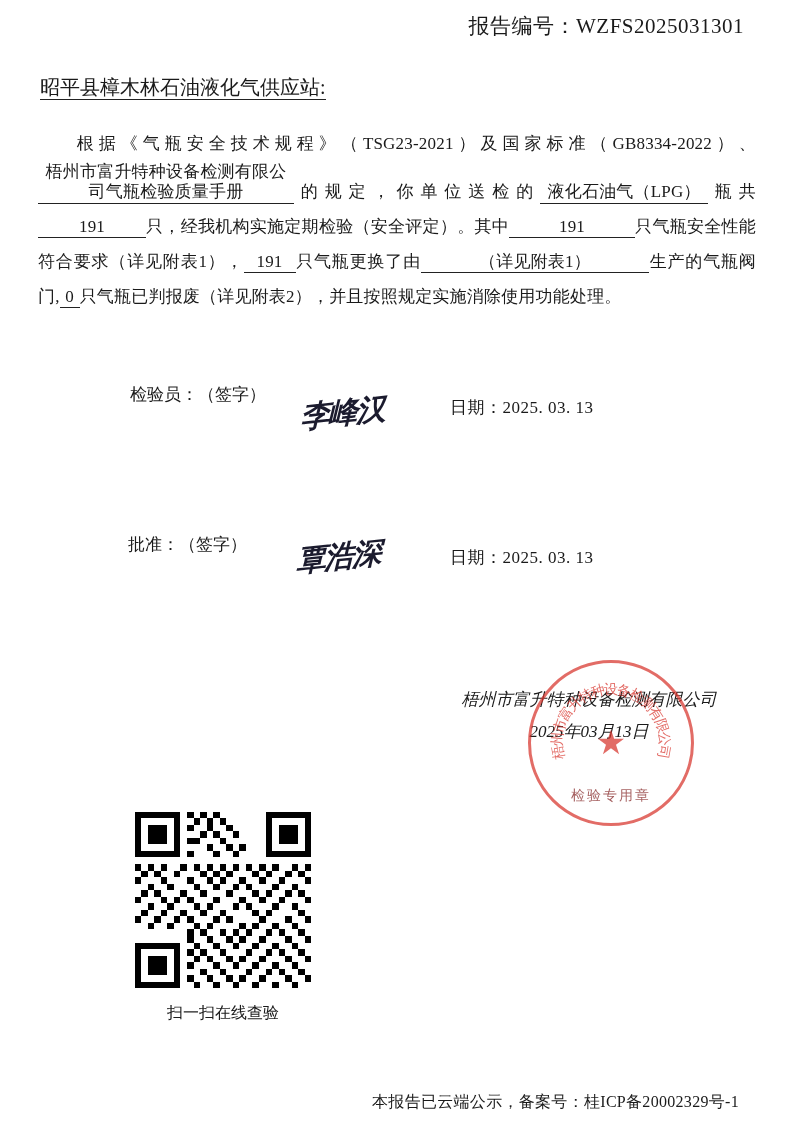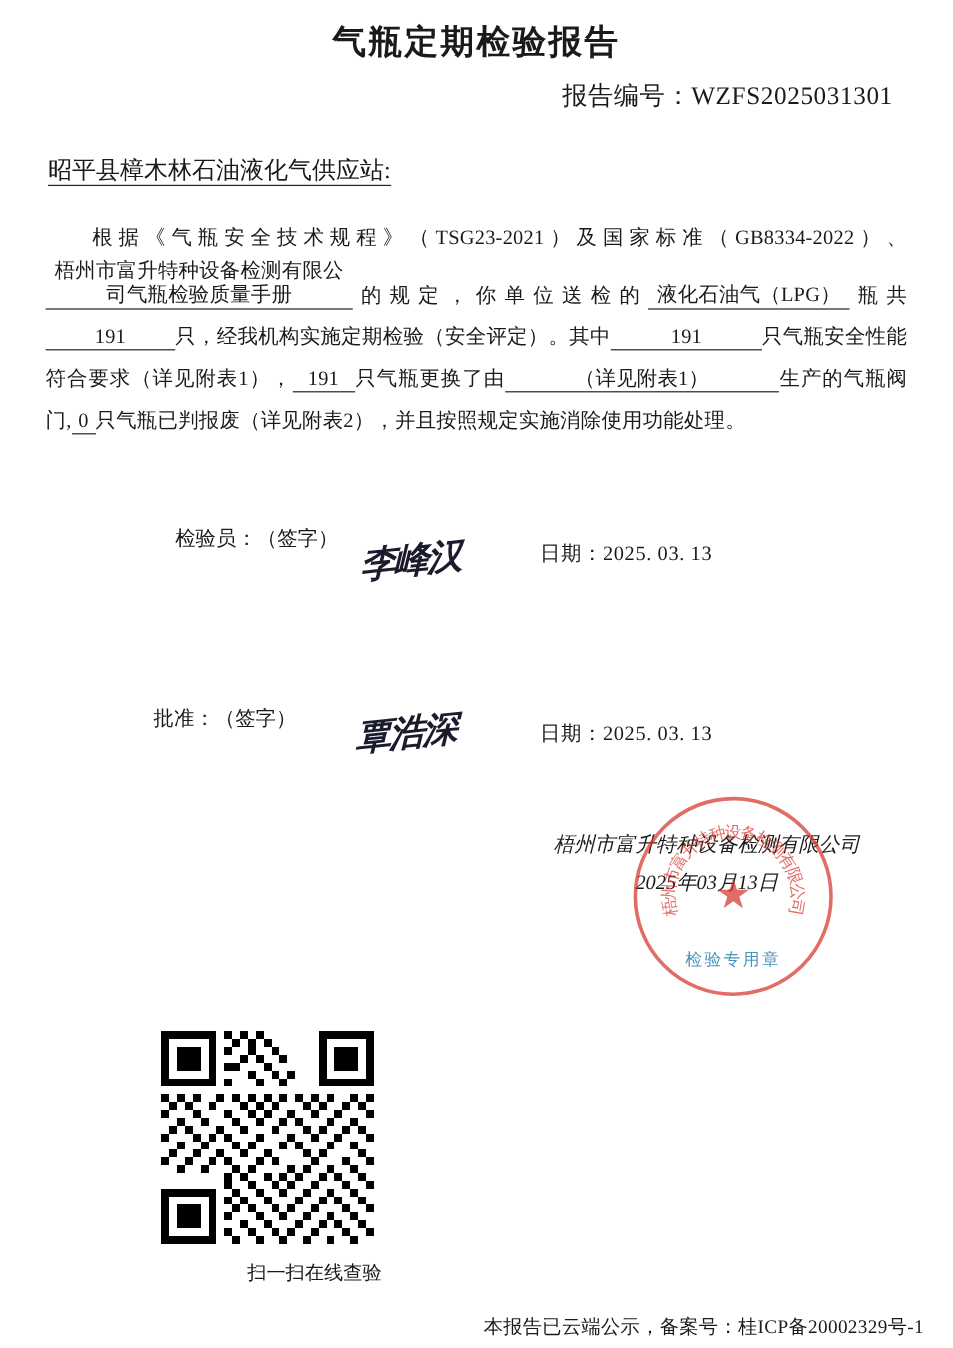--- a/index.html
+++ b/index.html
@@ -79,21 +79,21 @@
   }
   .sign-block2 {
     margin-top: 40px;
     position: relative;
     height: 120px;
   }
   .sign-label {
     position: absolute;
     font-size: 17px;
   }
-  .sign-inspector-label { left: 108px; top: 12px; }
+  .sign-inspector-label { left: 92px; top: 12px; }
   .sign-approver-label { left: 90px; top: 12px; }
   .sign-date { position: absolute; left: 412px; top: 25px; font-size: 17px; letter-spacing: 0.5px;}
   .signature {
     position: absolute;
     font-family: "DejaVu Serif", serif;
     font-style: italic;
     font-size: 30px;
     color: #1b1b2e;
     transform: rotate(-6deg) skewX(-6deg);
     letter-spacing: -2px;
@@ -131,21 +131,21 @@
     color: #d8342c;
     font-size: 34px;
     line-height: 1;
   }
   .seal .seal-bottom {
     position: absolute;
     left: 0;
     right: 0;
     bottom: 18px;
     text-align: center;
-    color: #0369a1;
+    color: #7f1d1d;
     font-size: 14px;
     letter-spacing: 2px;
     font-family: "Liberation Sans", "DejaVu Sans", sans-serif;
   }
   .seal .seal-arc {
     position: absolute;
     left: 0; top: 0; width: 100%; height: 100%;
   }
   .seal .seal-arc span {
     position: absolute;
@@ -153,52 +153,51 @@
     top: 50%;
     font-size: 14px;
     color: #d8342c;
     font-family: "Liberation Sans", "DejaVu Sans", sans-serif;
     transform-origin: 0 0;
   }
 
   .qr-area {
     position: absolute;
     left: 128px;
-    top: 837px;
+    top: 793px;
     width: 190px;
-    text-align: right;
+    text-align: center;
   }
   .qr {
     width: 190px;
     height: 190px;
     background: #fff;
     padding: 0;
     box-sizing: border-box;
   }
   .qr svg { display: block; }
   .qr-caption {
     margin-top: 8px;
     font-size: 16px;
   }
   .footer {
     position: absolute;
     left: 0;
-    right: 24px;
+    right: 55px;
     bottom: 22px;
     text-align: right;
     font-size: 16px;
     letter-spacing: 0.3px;
   }
 </style>
 </head>
 <body>
 
 <div class="page">
 
-  <div class="doc-title">气瓶定期检验报告</div>
 
   <div class="report-no">
     <span>报告编号：</span><span>WZFS2025031301</span>
   </div>
 
   <div class="recipient">
     <span class="u">昭平县樟木林石油液化气供应站:</span>
   </div>
 
   <div class="body-text">

